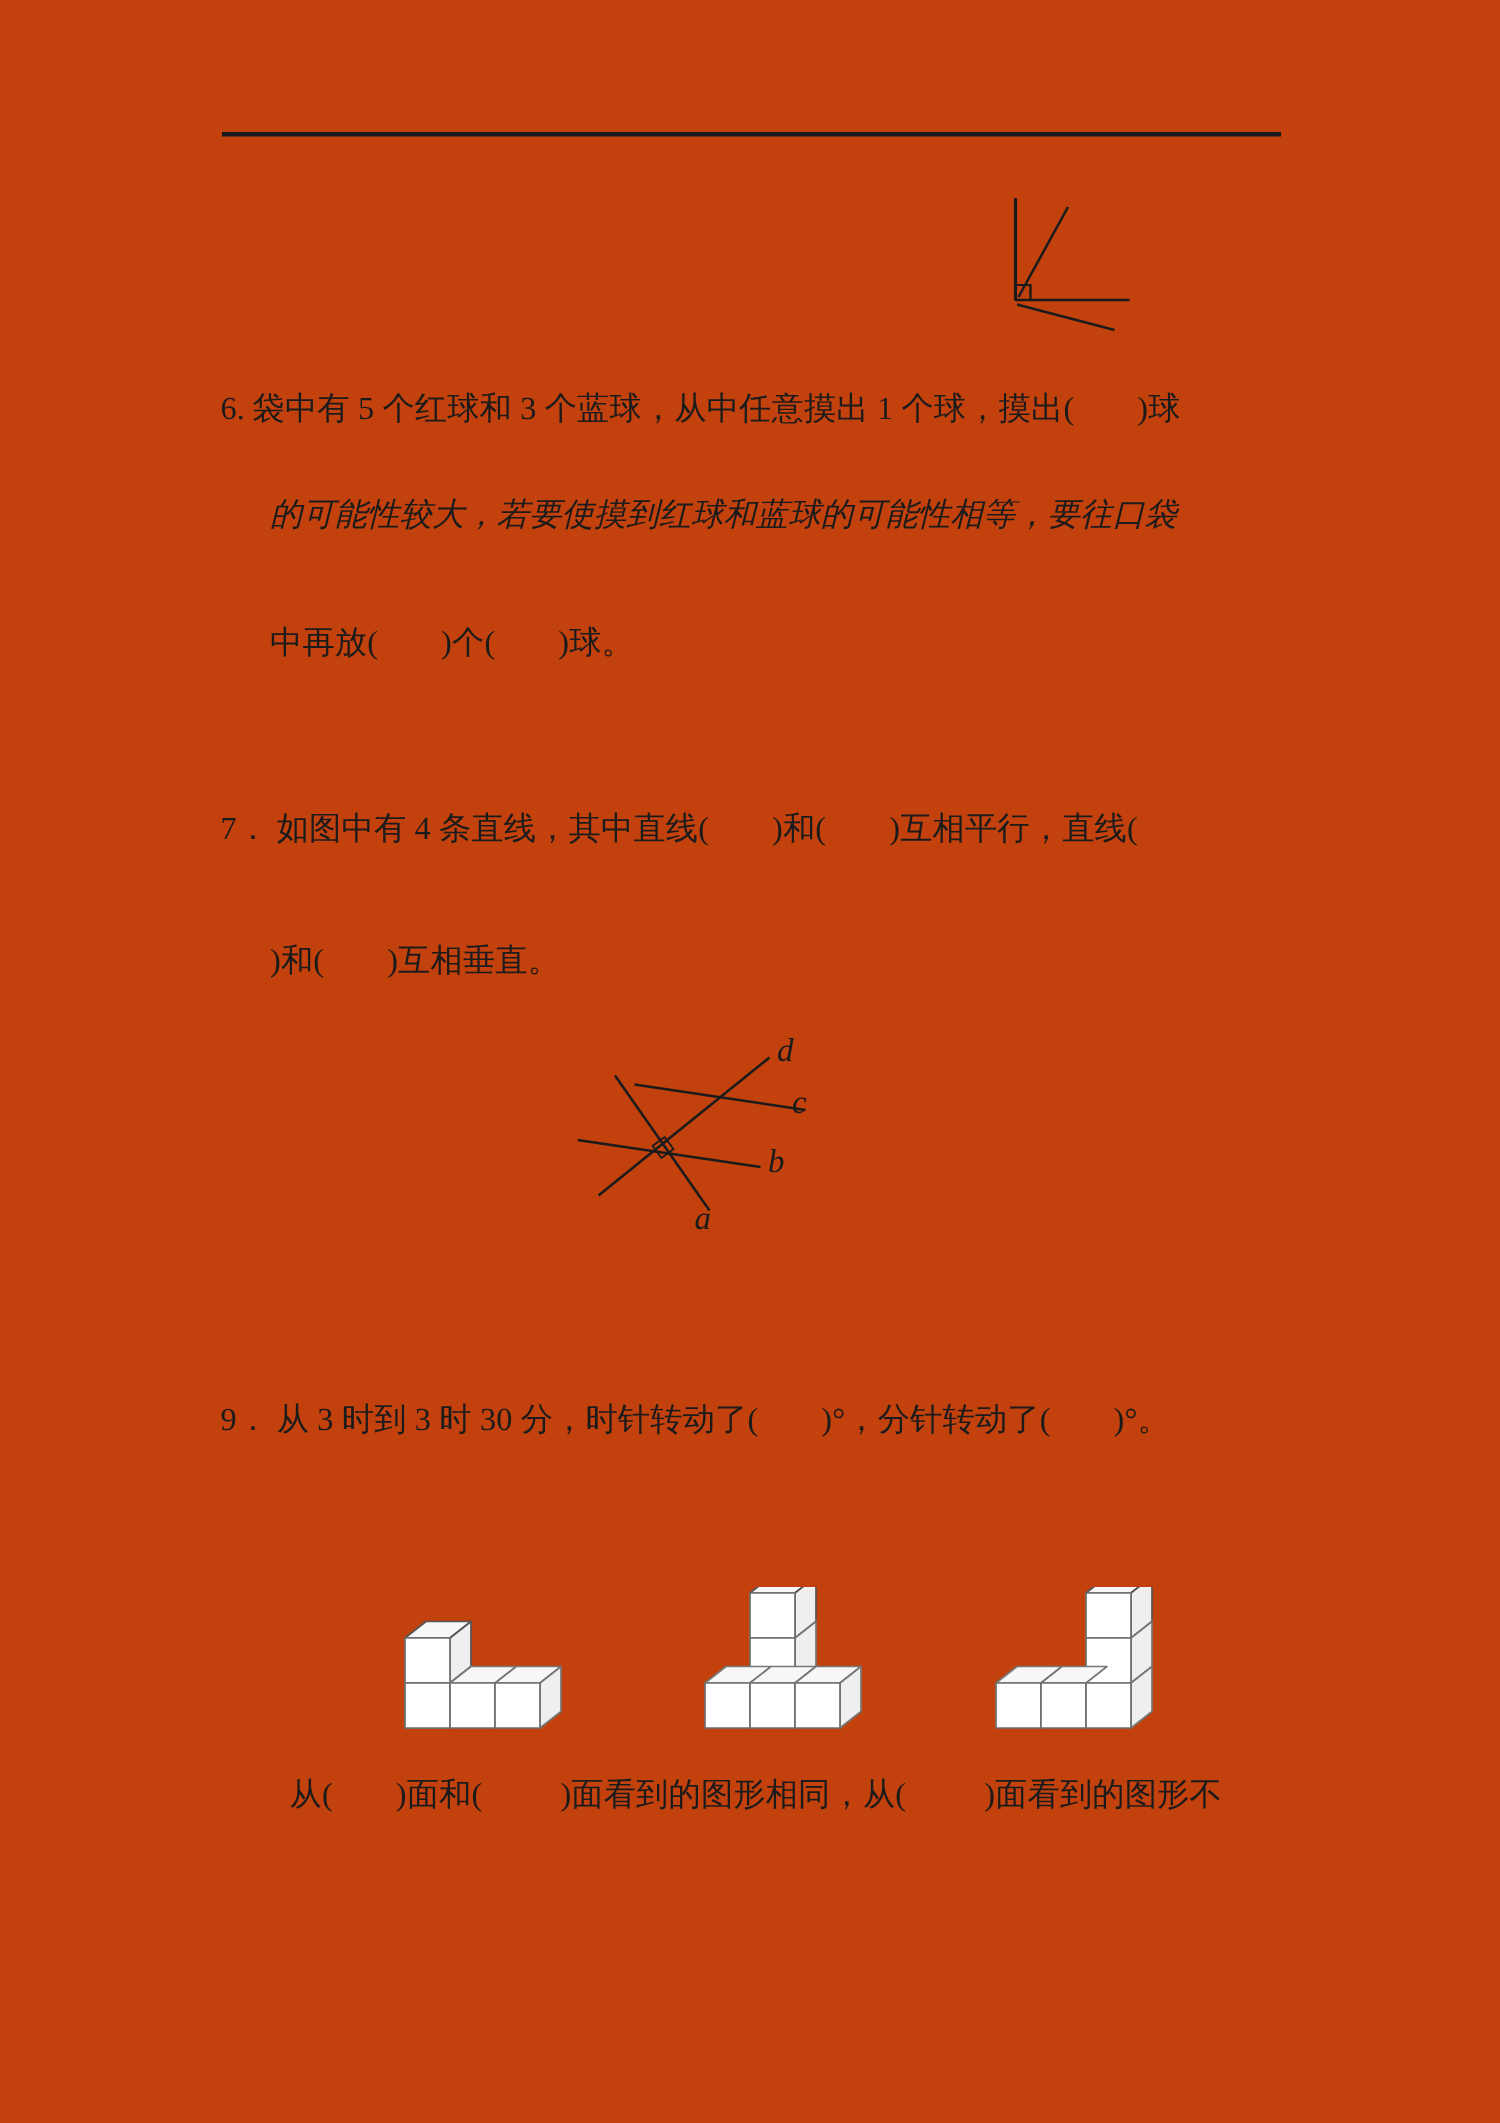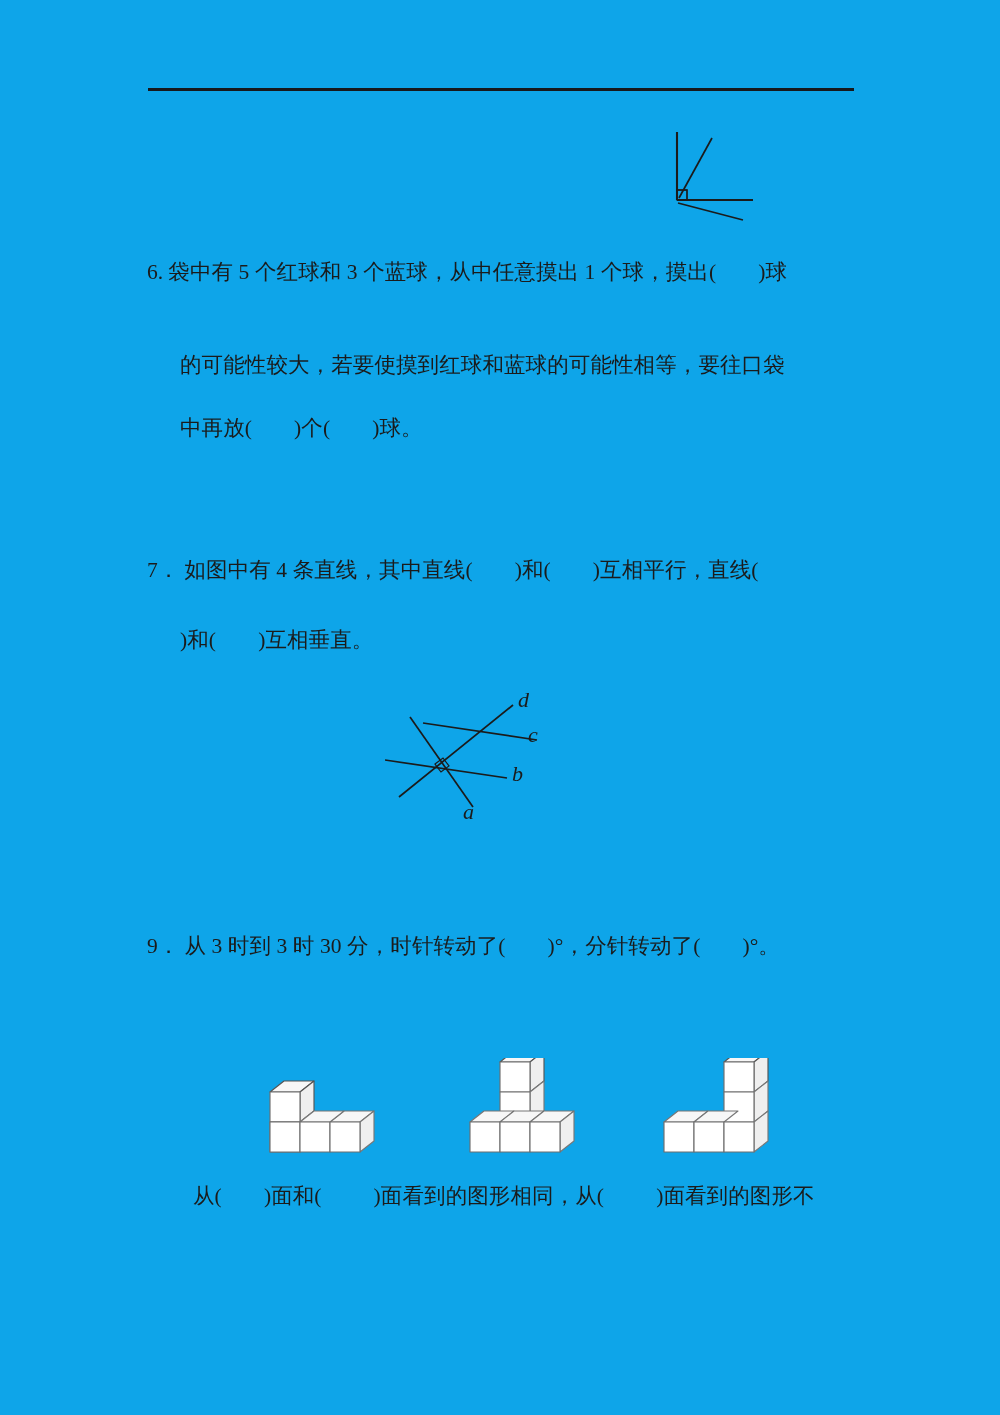--- a/index.html
+++ b/index.html
@@ -14,21 +14,21 @@
     font-family: "Liberation Serif", "DejaVu Serif", serif;
     color: #1a1a1a;
     overflow: hidden;
   }
 
   .page {
     position: absolute;
     inset: 0;
     width: 1000px;
     height: 1415px;
-    background: #0ea5e9;
+    background: #c2410c;
   }
 
   
   .top-rule {
     position: absolute;
     left: 148px;
     top: 88px;
     width: 706px;
     height: 3px;
     background: #17191c;
@@ -91,29 +91,29 @@
 
       <path d="M27 80 L37 80 L37 90" fill="none" stroke="#1b1b1b" stroke-width="1.3"></path>
       <rect x="27" y="80" width="10" height="10" fill="none" stroke="#1b1b1b" stroke-width="1.2"></rect>
     </svg>
   </div>
 
   <div class="qline" style="top:262px;">
     <span class="num">6.</span><span class="sp"></span><span>袋中有 5 个红球和 3 个蓝球，从中任意摸出 1 个球，摸出(</span><span class="gap-m"></span><span>)球</span>
   </div>
 
-  <div class="qline indent" style="top:355px;">
+  <div class="qline indent" style="top:333px;font-style:italic;">
     <span>的可能性较大，若要使摸到红球和蓝球的可能性相等，要往口袋</span>
   </div>
 
   <div class="qline indent" style="top:418px;">
     <span>中再放(</span><span class="gap-m"></span><span>)个(</span><span class="gap-m"></span><span>)球。</span>
   </div>
 
-  <div class="qline" style="top:560px;">
+  <div class="qline" style="top:542px;">
     <span class="num">7．</span><span class="sp"></span><span>如图中有 4 条直线，其中直线(</span><span class="gap-m"></span><span>)和(</span><span class="gap-m"></span><span>)互相平行，直线(</span>
   </div>
 
   <div class="qline indent" style="top:630px;">
     <span>)和(</span><span class="gap-m"></span><span>)互相垂直。</span>
   </div>
 
   <div class="fig" style="left:385px; top:685px;">
     <svg width="180" height="135" viewBox="0 0 180 135">
 

